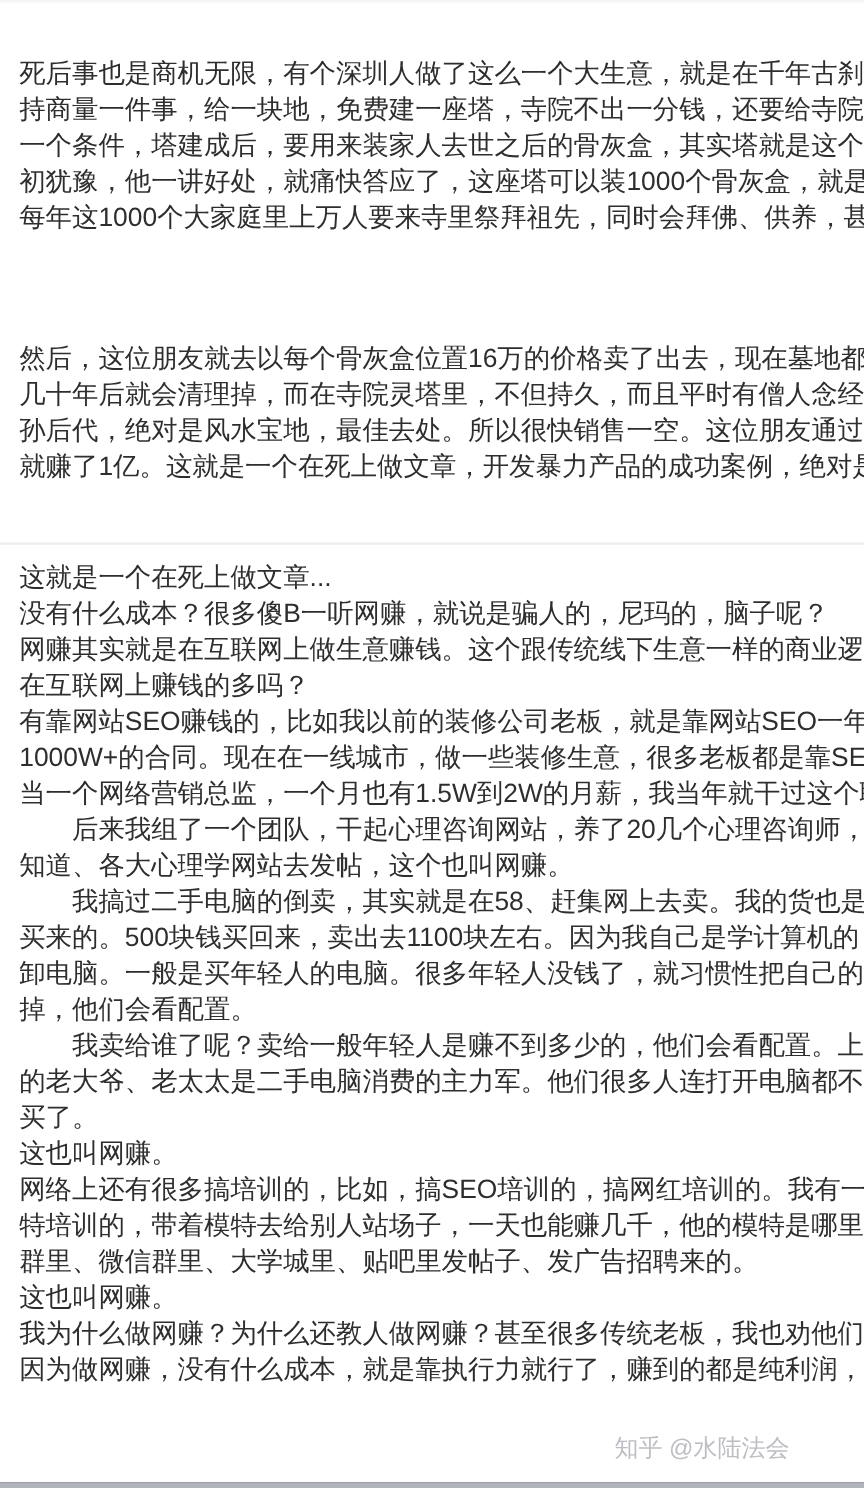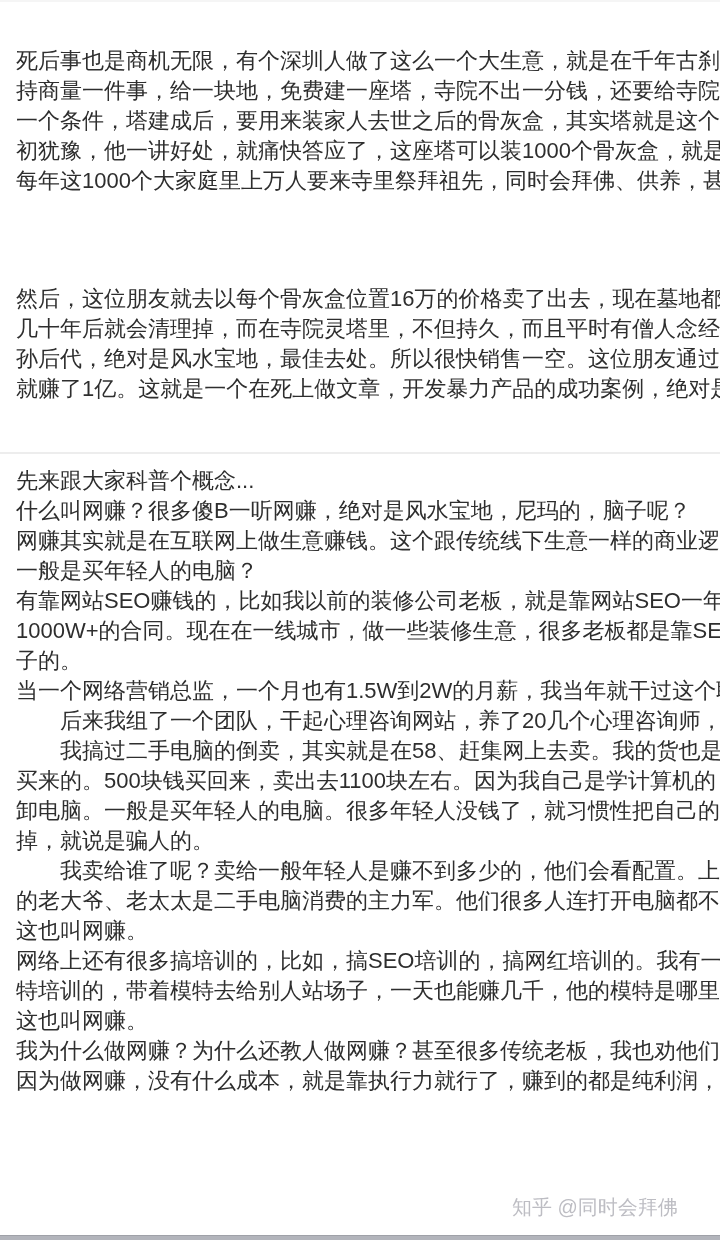--- a/index.html
+++ b/index.html
@@ -59,39 +59,41 @@
   <div class="para" id="para2">
       <div class="line">然后，这位朋友就去以每个骨灰盒位置16万的价格卖了出去，现在墓地都不便宜，而且</div>
       <div class="line">几十年后就会清理掉，而在寺院灵塔里，不但持久，而且平时有僧人念经超度，利及子</div>
       <div class="line">孙后代，绝对是风水宝地，最佳去处。所以很快销售一空。这位朋友通过这个项目一年</div>
       <div class="line">就赚了1亿。这就是一个在死上做文章，开发暴力产品的成功案例，绝对是真人真事。</div>
     </div>
 
   <div class="divider"></div>
 
   <div class="para" id="section">
-      <div class="line">先来跟大家科普个概念...</div>
-      <div class="line">什么叫网赚？很多傻B一听网赚，绝对是风水宝地，尼玛的，脑子呢？</div>
+      <div class="line">这就是一个在死上做文章...</div>
+      <div class="line">没有什么成本？很多傻B一听网赚，就说是骗人的，尼玛的，脑子呢？</div>
       <div class="line">网赚其实就是在互联网上做生意赚钱。这个跟传统线下生意一样的商业逻辑。</div>
-      <div class="line">一般是买年轻人的电脑？</div>
+      <div class="line">在互联网上赚钱的多吗？</div>
       <div class="line">有靠网站SEO赚钱的，比如我以前的装修公司老板，就是靠网站SEO一年接到</div>
       <div class="line">1000W+的合同。现在在一线城市，做一些装修生意，很多老板都是靠SEO、SEM接单</div>
-      <div class="line">子的。</div>
       <div class="line">当一个网络营销总监，一个月也有1.5W到2W的月薪，我当年就干过这个职位。</div>
       <div class="line">　　后来我组了一个团队，干起心理咨询网站，养了20几个心理咨询师，天天在贴吧、</div>
+      <div class="line">知道、各大心理学网站去发帖，这个也叫网赚。</div>
       <div class="line">　　我搞过二手电脑的倒卖，其实就是在58、赶集网上去卖。我的货也是在58、赶集上</div>
       <div class="line">买来的。500块钱买回来，卖出去1100块左右。因为我自己是学计算机的，我也会组装拆</div>
       <div class="line">卸电脑。一般是买年轻人的电脑。很多年轻人没钱了，就习惯性把自己的电脑低价卖</div>
-      <div class="line">掉，就说是骗人的。</div>
+      <div class="line">掉，他们会看配置。</div>
       <div class="line">　　我卖给谁了呢？卖给一般年轻人是赚不到多少的，他们会看配置。上了40岁，50岁</div>
       <div class="line">的老大爷、老太太是二手电脑消费的主力军。他们很多人连打开电脑都不会，不过他们</div>
+      <div class="line">买了。</div>
       <div class="line">这也叫网赚。</div>
       <div class="line">网络上还有很多搞培训的，比如，搞SEO培训的，搞网红培训的。我有一个朋友是搞模</div>
       <div class="line">特培训的，带着模特去给别人站场子，一天也能赚几千，他的模特是哪里来的，就是QQ</div>
+      <div class="line">群里、微信群里、大学城里、贴吧里发帖子、发广告招聘来的。</div>
       <div class="line">这也叫网赚。</div>
       <div class="line">我为什么做网赚？为什么还教人做网赚？甚至很多传统老板，我也劝他们来做网赚？</div>
       <div class="line">因为做网赚，没有什么成本，就是靠执行力就行了，赚到的都是纯利润，没有三角债，</div>
     </div>
 
-  <div class="watermark">知乎 @同时会拜佛</div>
+  <div class="watermark">知乎 @水陆法会</div>
 
   <div class="bottom-bar"></div>
 </div>
 
 </body></html>

